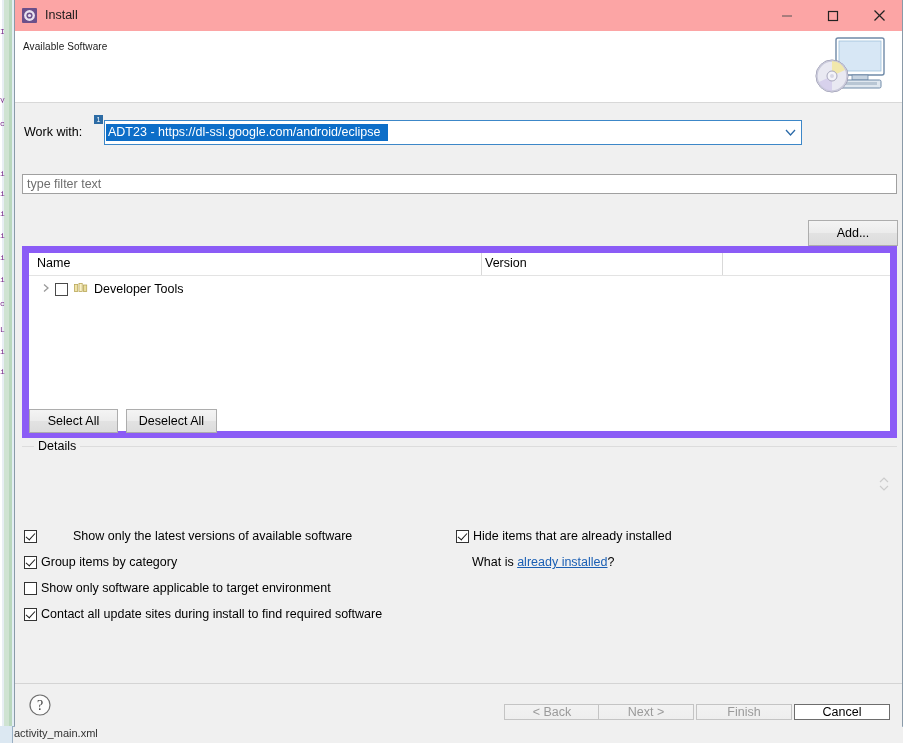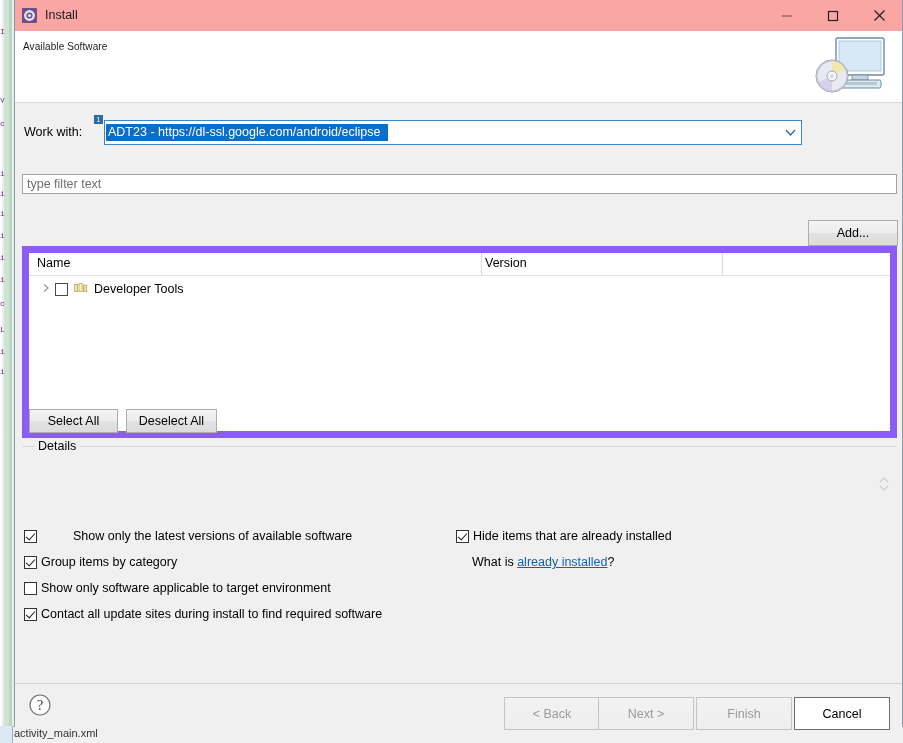--- a/index.html
+++ b/index.html
@@ -372,22 +372,22 @@
     height: 43px;
     background: #f0f0f0;
   }
   .help-btn {
     position: absolute;
     left: 12px; top: 8px;
     width: 26px; height: 26px;
   }
   .fbtn {
     position: absolute;
-    top: 13px;
-    width: 96px; height: 33px;
+    top: 20px;
+    width: 96px; height: 16px;
   }
   .fbtn.back   { left: 489px; }
   .fbtn.next   { left: 583px; }
   .fbtn.finish { left: 681px; }
   .fbtn.cancel { left: 779px; }
 </style>
 </head>
 <body>
 
 <div id="bg-ide">

